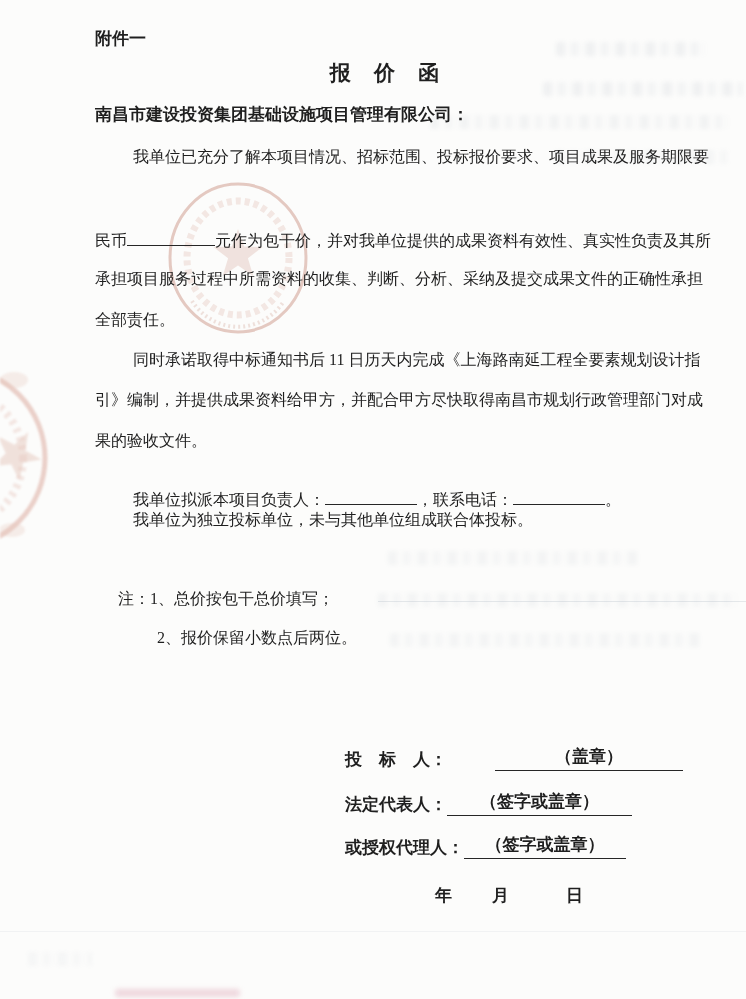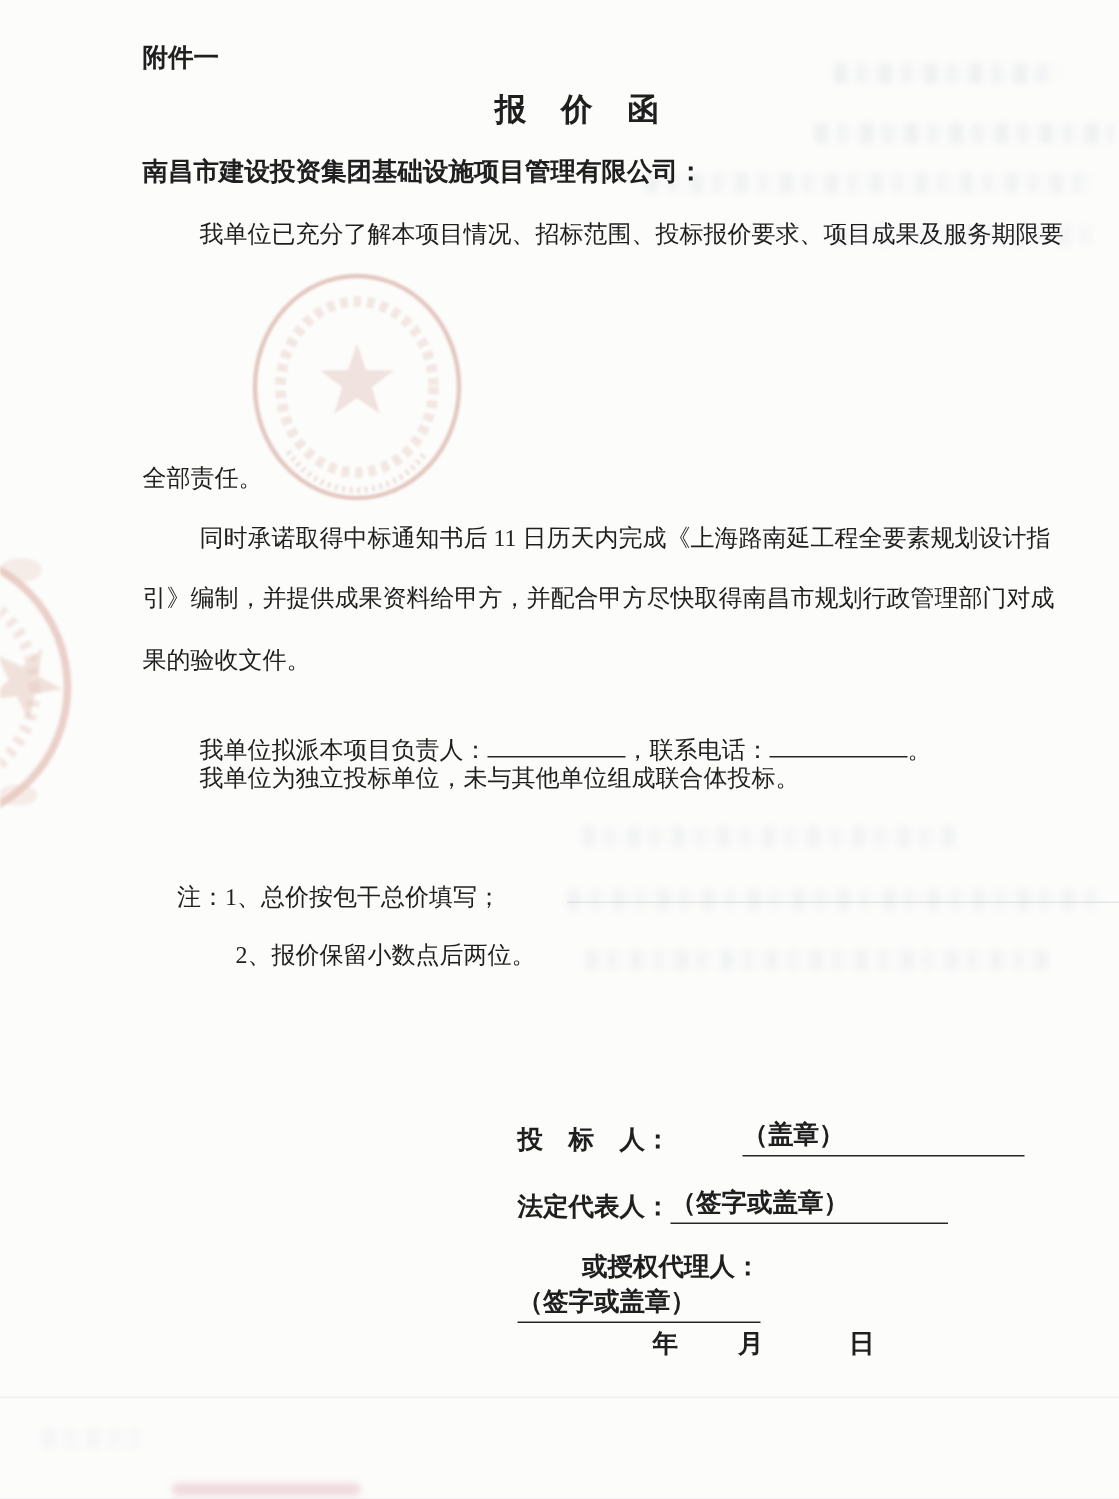--- a/index.html
+++ b/index.html
@@ -14,21 +14,21 @@
   }
   .ln{position:absolute;white-space:nowrap;font-size:16px;line-height:1.25;}
   .attach{left:95px;top:28px;font-size:17px;font-weight:bold;}
   .title{left:0;top:60px;width:746px;text-align:center;font-size:21px;font-weight:bold;letter-spacing:9px;padding-left:16px;}
   .addressee{left:95px;top:104px;font-size:17px;font-weight:bold;}
   .blank{display:inline-block;height:1em;border-bottom:1.6px solid #262626;vertical-align:baseline;}
   .uproj{border-bottom:1.6px solid #262626;font-weight:bold;padding:0 2px 2px 2px;}
   
   .sigrow{position:absolute;left:345px;display:flex;align-items:flex-end;font-size:17px;}
   .siglabel{font-weight:bold;white-space:nowrap;}
-  .sigline{border-bottom:1.7px solid #262626;font-weight:bold;white-space:nowrap;padding-bottom:2px;}
+  .sigline{border-bottom:1.7px solid #262626;text-align:center;font-weight:bold;white-space:nowrap;padding-bottom:2px;}
   .dateword{position:absolute;font-size:17px;font-weight:bold;}
   
   .bleed{
     position:absolute;height:14px;border-radius:2px;
     background:repeating-linear-gradient(90deg,
       rgba(140,152,168,0.20) 0 9px, rgba(140,152,168,0.02) 9px 15px,
       rgba(140,152,168,0.15) 15px 22px, rgba(140,152,168,0.03) 22px 30px);
     filter:blur(2.2px);opacity:0.55;
   }
   .scanline{position:absolute;background:rgba(170,178,190,0.28);filter:blur(0.4px);}
@@ -69,21 +69,25 @@
 
   <div class="ln attach">附件一</div>
 
   <div class="ln title">报 价 函</div>
 
   <div class="ln" style="left:133px;top:147px;">我单位已充分了解本项目情况、招标范围、投标报价要求、项目成果及服务期限要</div>
 
   <div class="ln addressee">南昌市建设投资集团基础设施项目管理有限公司：</div>
 
 
+  <div class="ln" style="left:95px;top:229px;">
+    <span>民币</span><span class="blank" style="width:88px;"></span><span>元作为包干价，并对我单位提供的成果资料有效性、真实性负责及其所</span>
+  </div>
 
+  <div class="ln" style="left:95px;top:269px;">承担项目服务过程中所需资料的收集、判断、分析、采纳及提交成果文件的正确性承担</div>
   <div class="ln" style="left:95px;top:310px;">全部责任。</div>
 
   <div class="ln" style="left:133px;top:350px;">同时承诺取得中标通知书后 11 日历天内完成《上海路南延工程全要素规划设计指</div>
   <div class="ln" style="left:95px;top:390px;">引》编制，并提供成果资料给甲方，并配合甲方尽快取得南昌市规划行政管理部门对成</div>
   <div class="ln" style="left:95px;top:431px;">果的验收文件。</div>
 
   <div class="ln" style="left:133px;top:470px;margin-top:18px;">
     <span>我单位拟派本项目负责人：</span><span class="blank" style="width:92px;"></span><span>，联系电话：</span><span class="blank" style="width:92px;"></span><span>。</span>
   </div>
 
@@ -95,21 +99,21 @@
   <div class="sigrow" style="top:745px;gap:48px;">
     <span class="siglabel">投　标　人：</span>
     <span class="sigline" style="width:188px;">（盖章）</span>
   </div>
 
   <div class="sigrow" style="top:790px;">
     <span class="siglabel">法定代表人：</span>
     <span class="sigline" style="width:185px;">（签字或盖章）</span>
   </div>
 
-  <div class="sigrow" style="top:833px;flex-direction:column;">
+  <div class="sigrow" style="top:833px;">
     <span class="siglabel">或授权代理人：</span>
     <span class="sigline" style="width:162px;">（签字或盖章）</span>
   </div>
 
   <div class="dateword" style="left:435px;top:884px;">年</div>
   <div class="dateword" style="left:492px;top:884px;">月</div>
   <div class="dateword" style="left:566px;top:884px;">日</div>
 
 </div>
 

